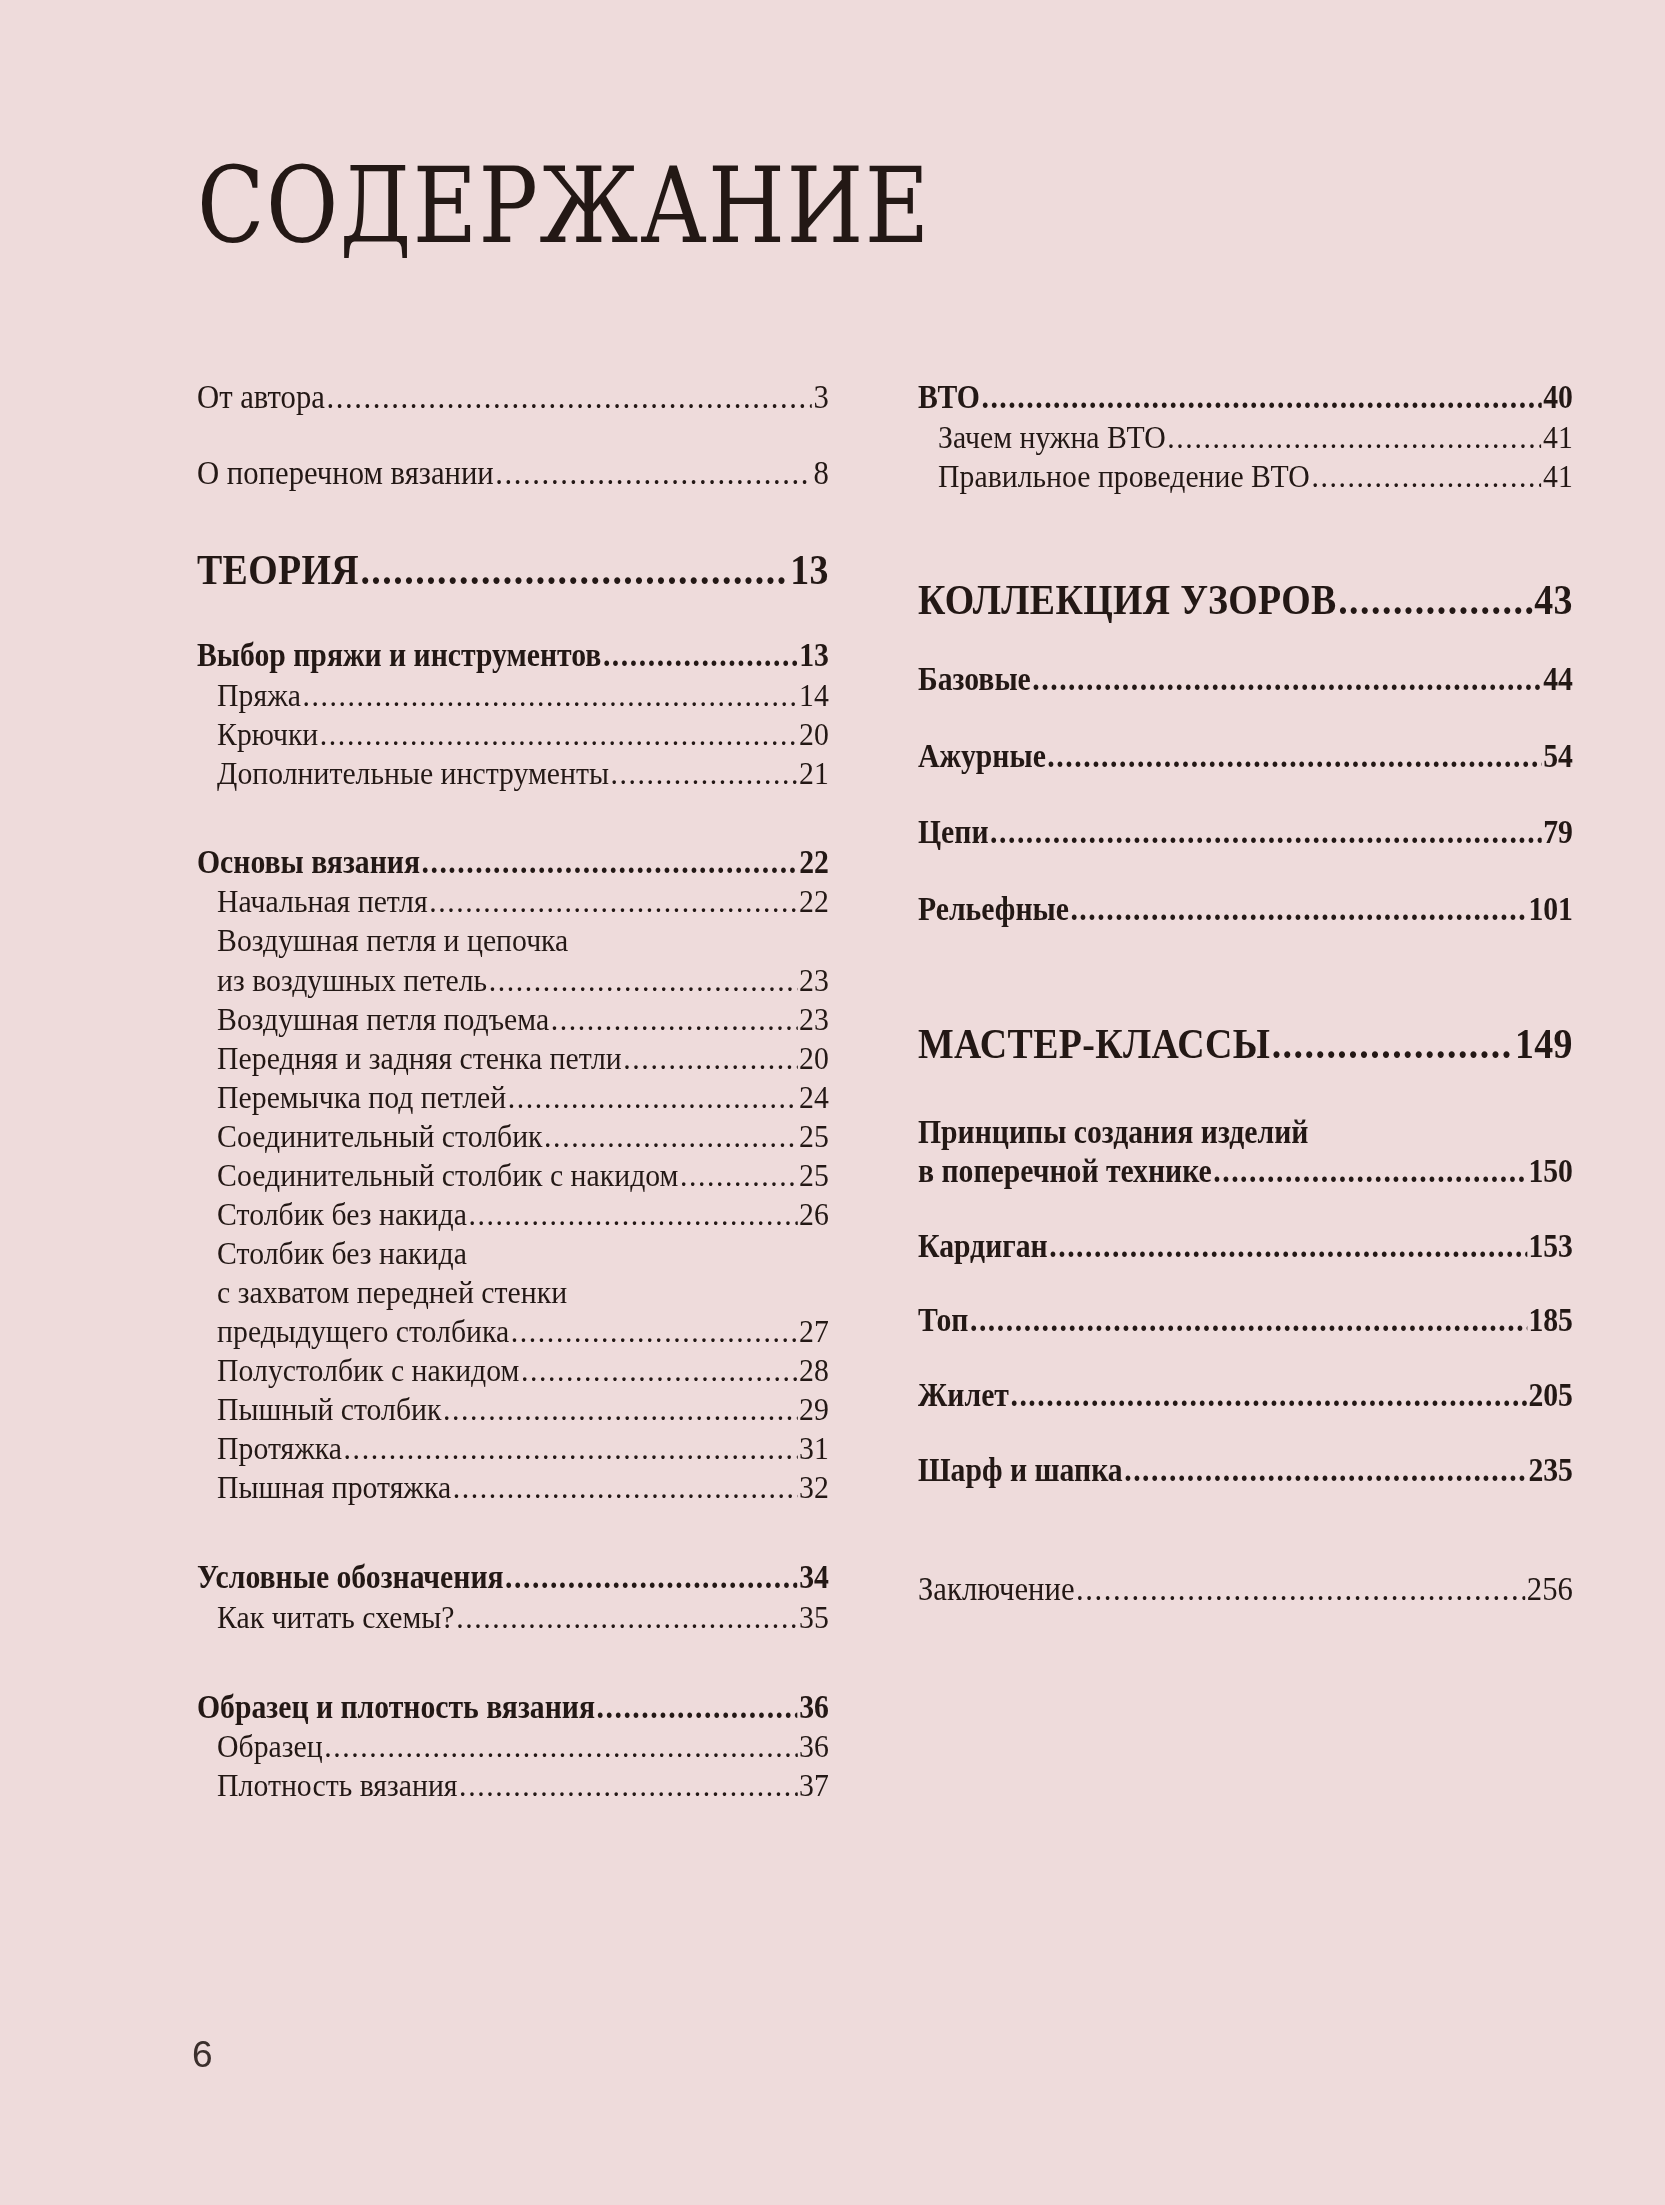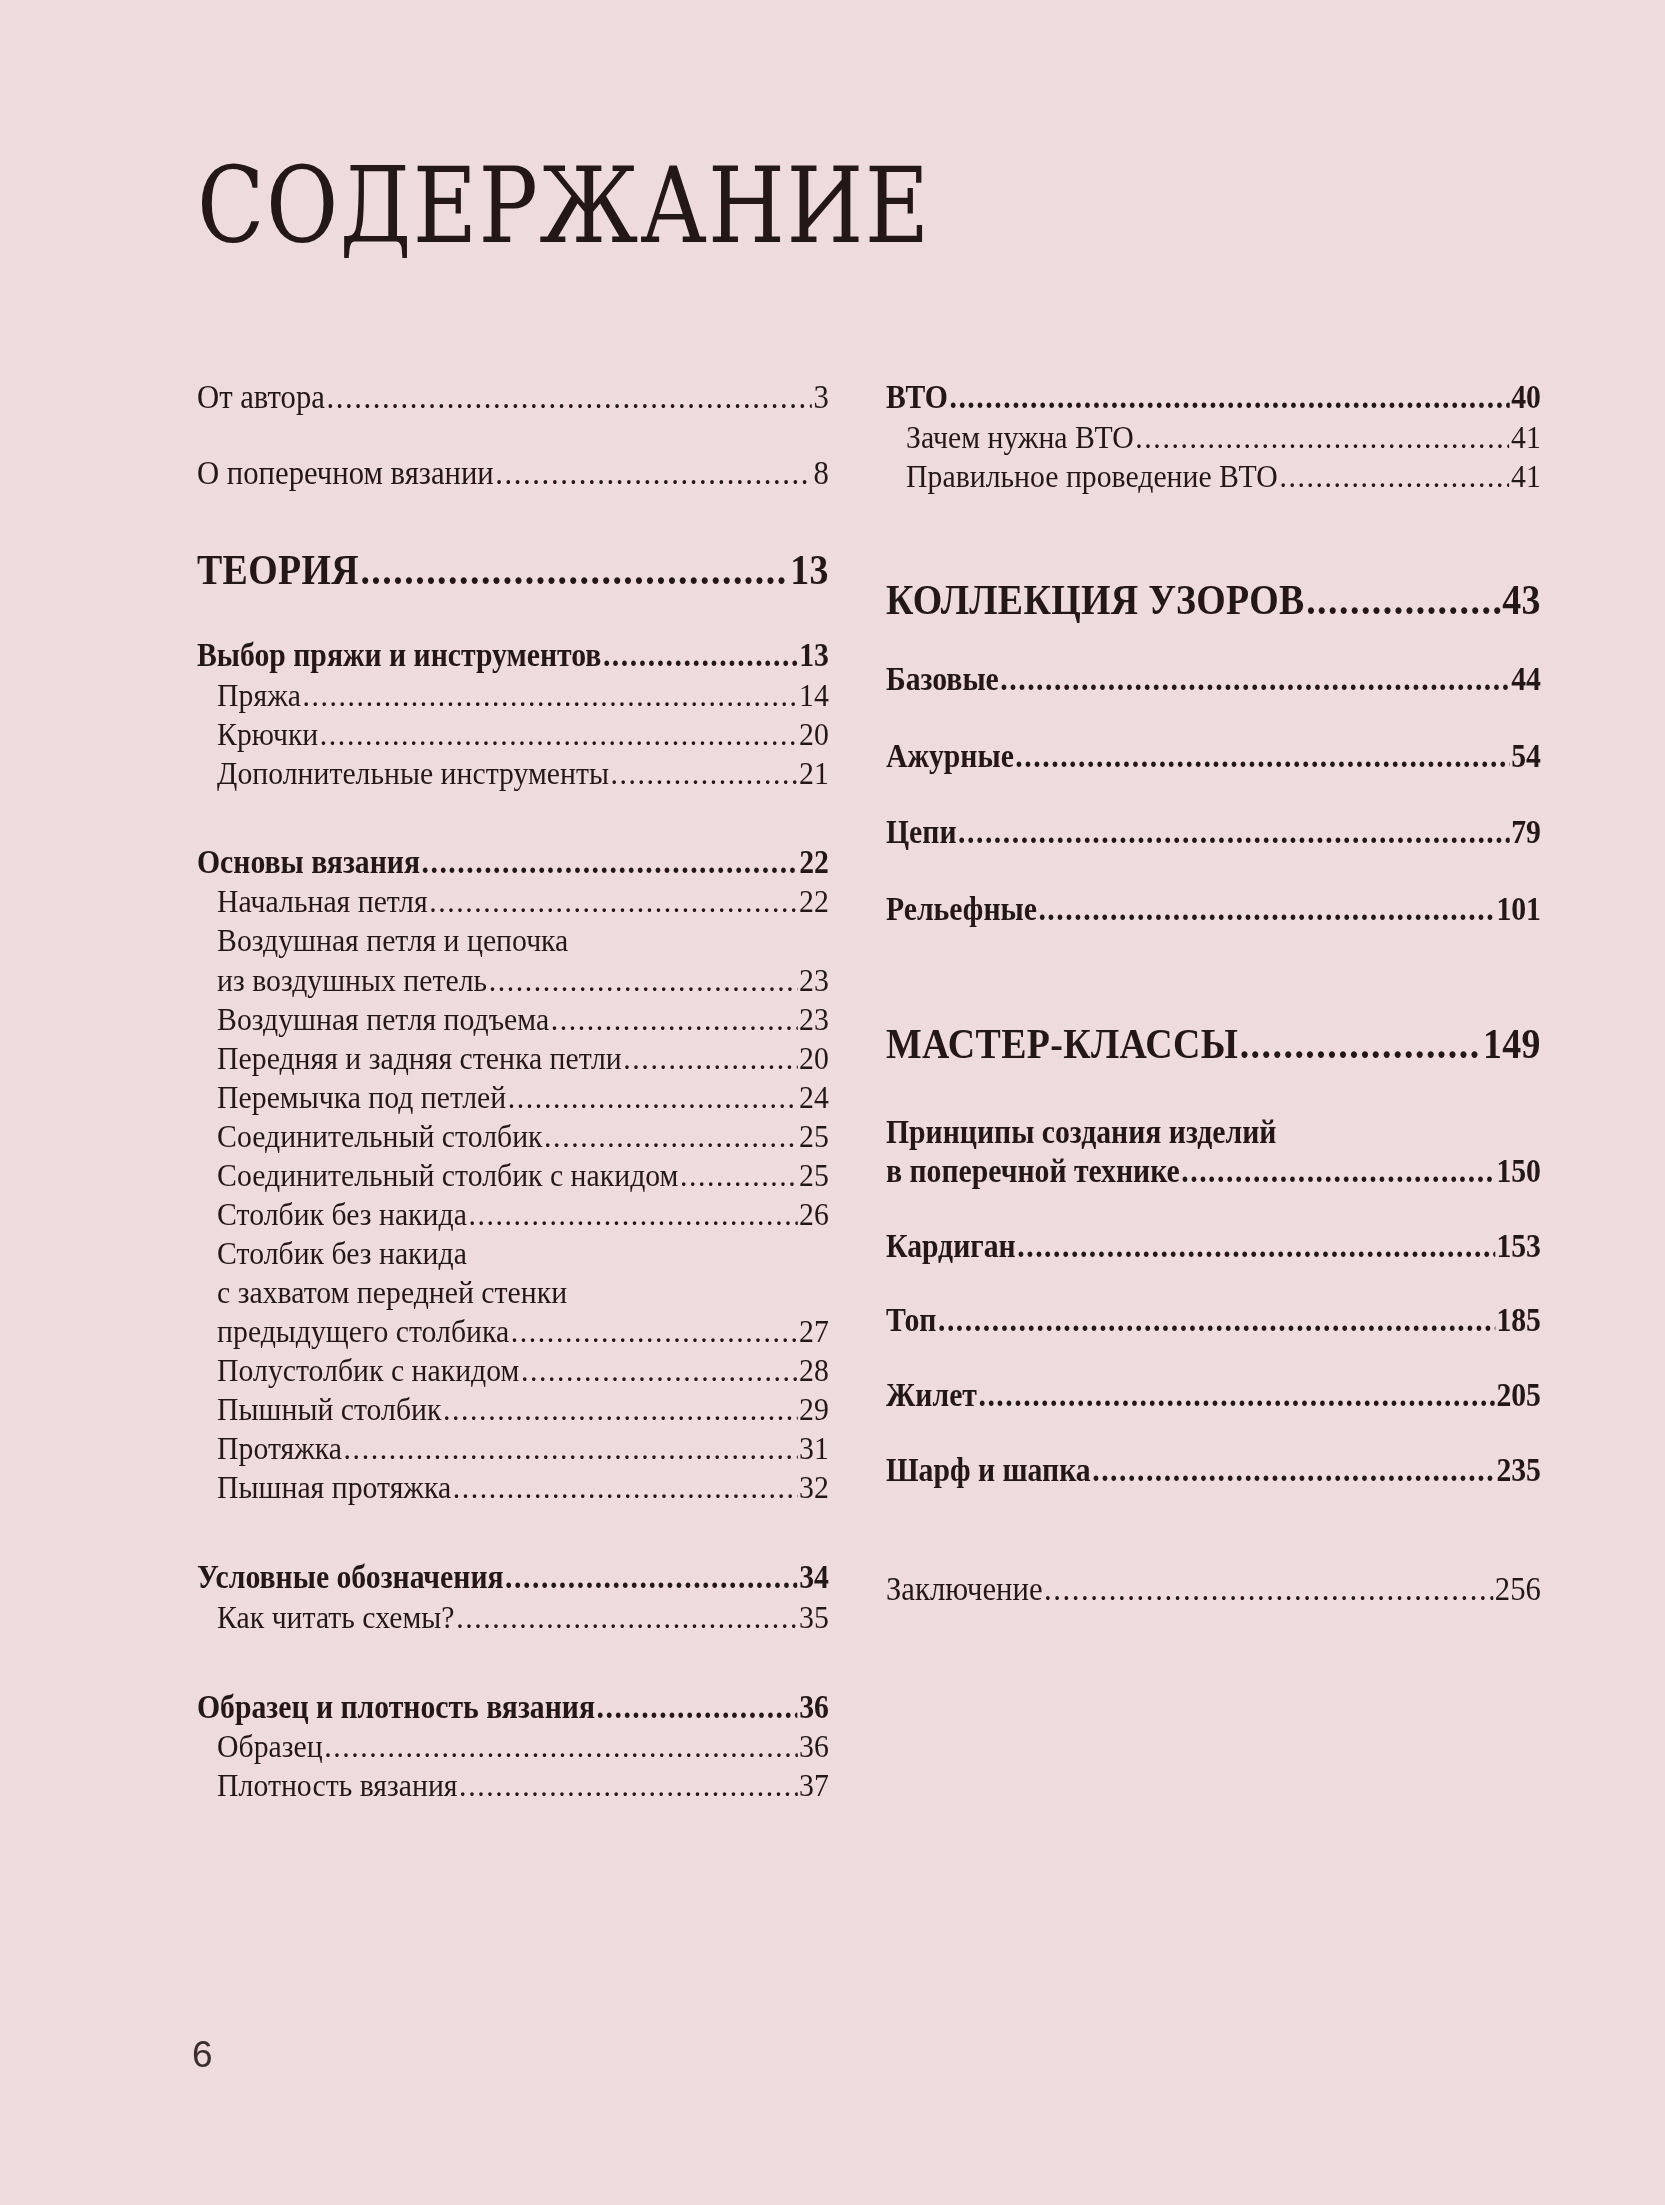--- a/index.html
+++ b/index.html
@@ -44,21 +44,21 @@
     left: 0;
     top: 378px;
     width: 1463px;
     height: 1651px;
   }
   .col {
     position: absolute;
     top: 0;
   }
   .col-left  { left: 197px;  width: 632px; }
-  .col-right { left: 886px; width: 655px; }
+  .col-right { left: 918px; width: 655px; }
 
   
   .row {
     display: flex;
     align-items: baseline;
     width: 100%;
     white-space: nowrap;
   }
   .row .label {
     flex: 0 0 auto;

